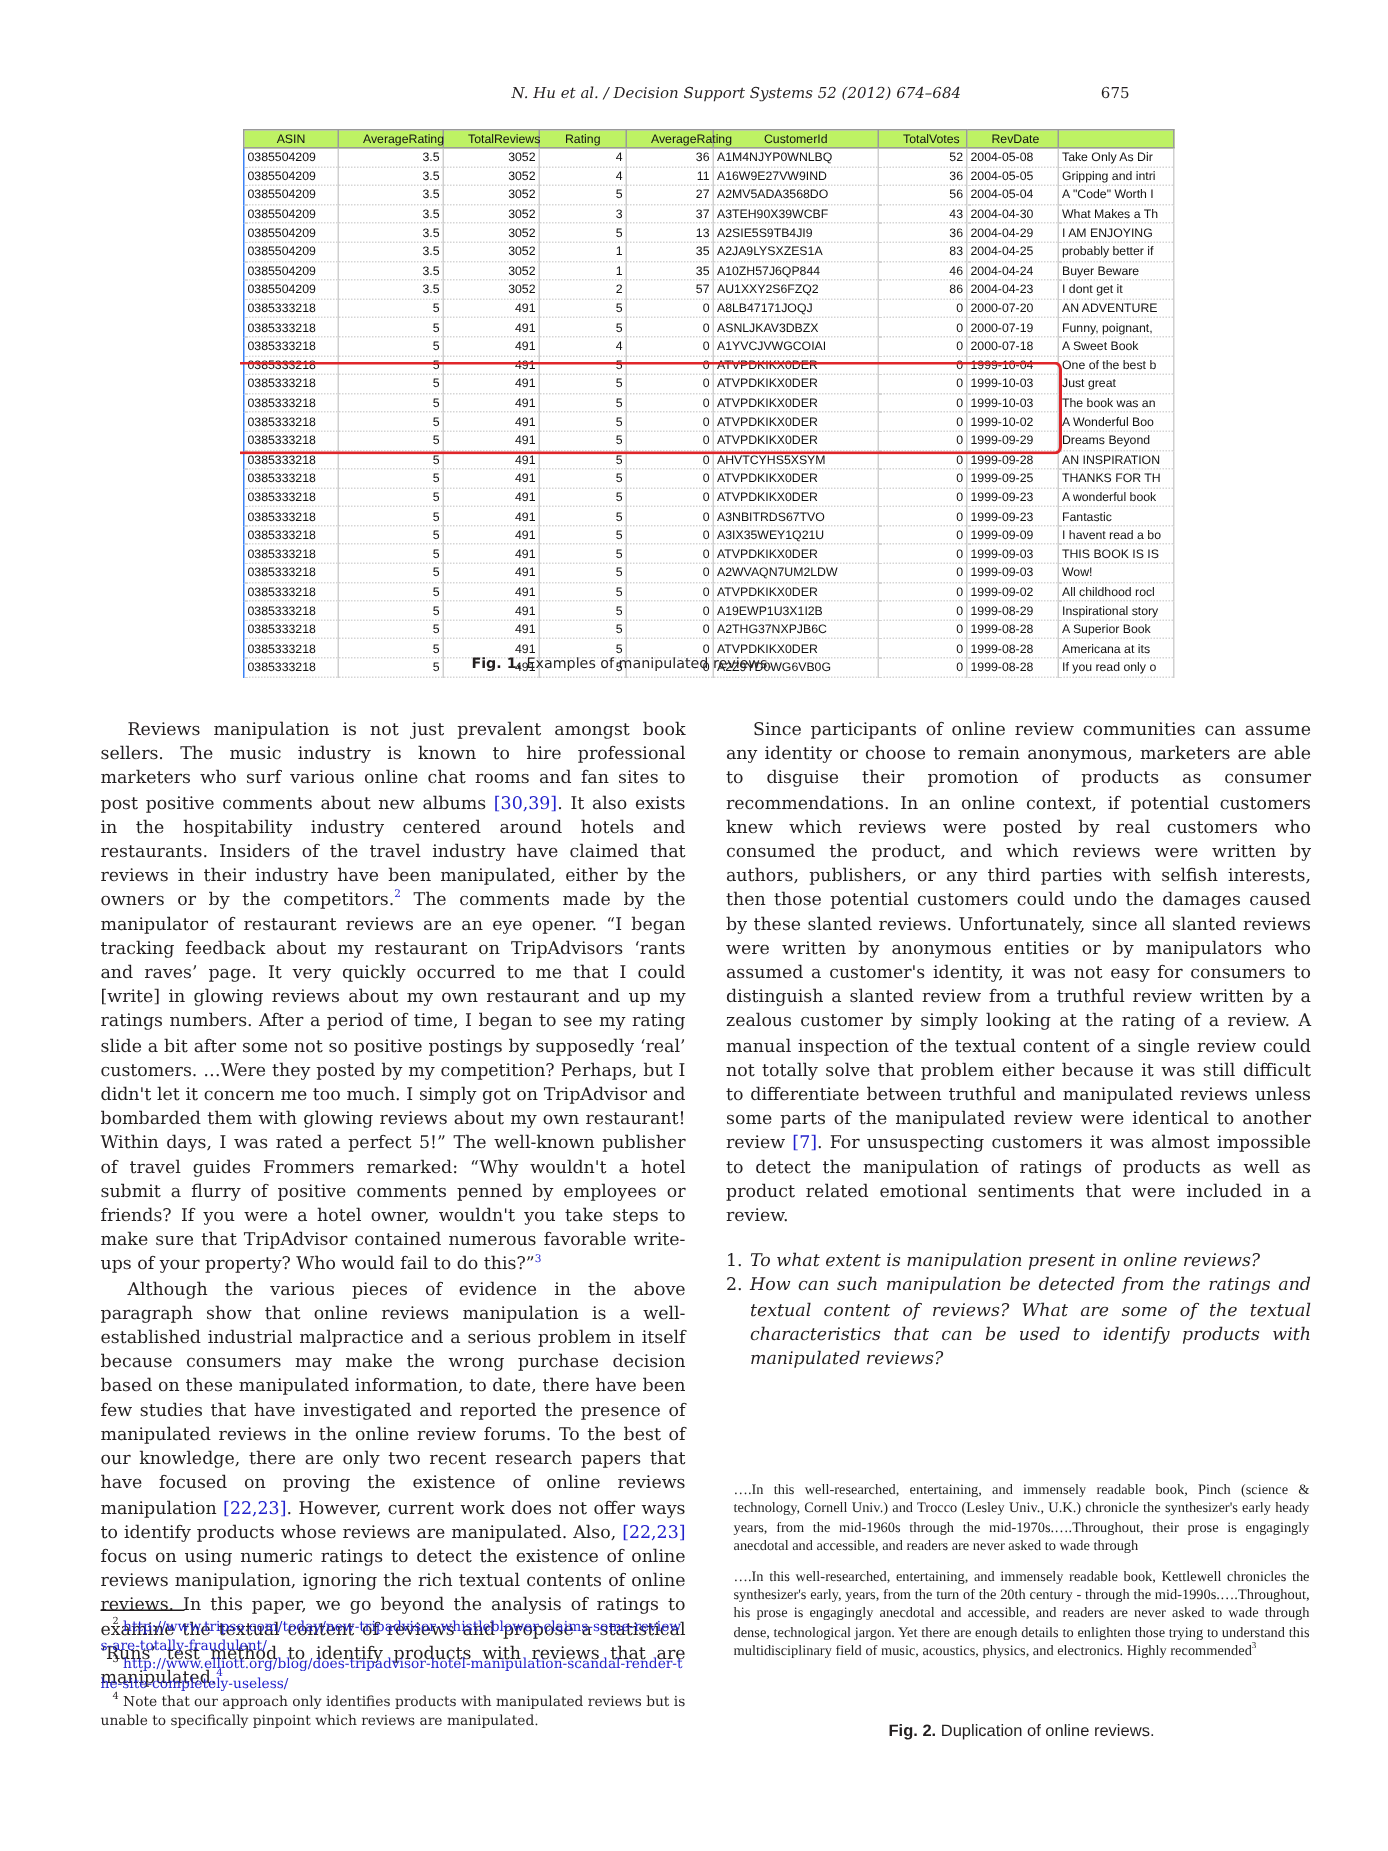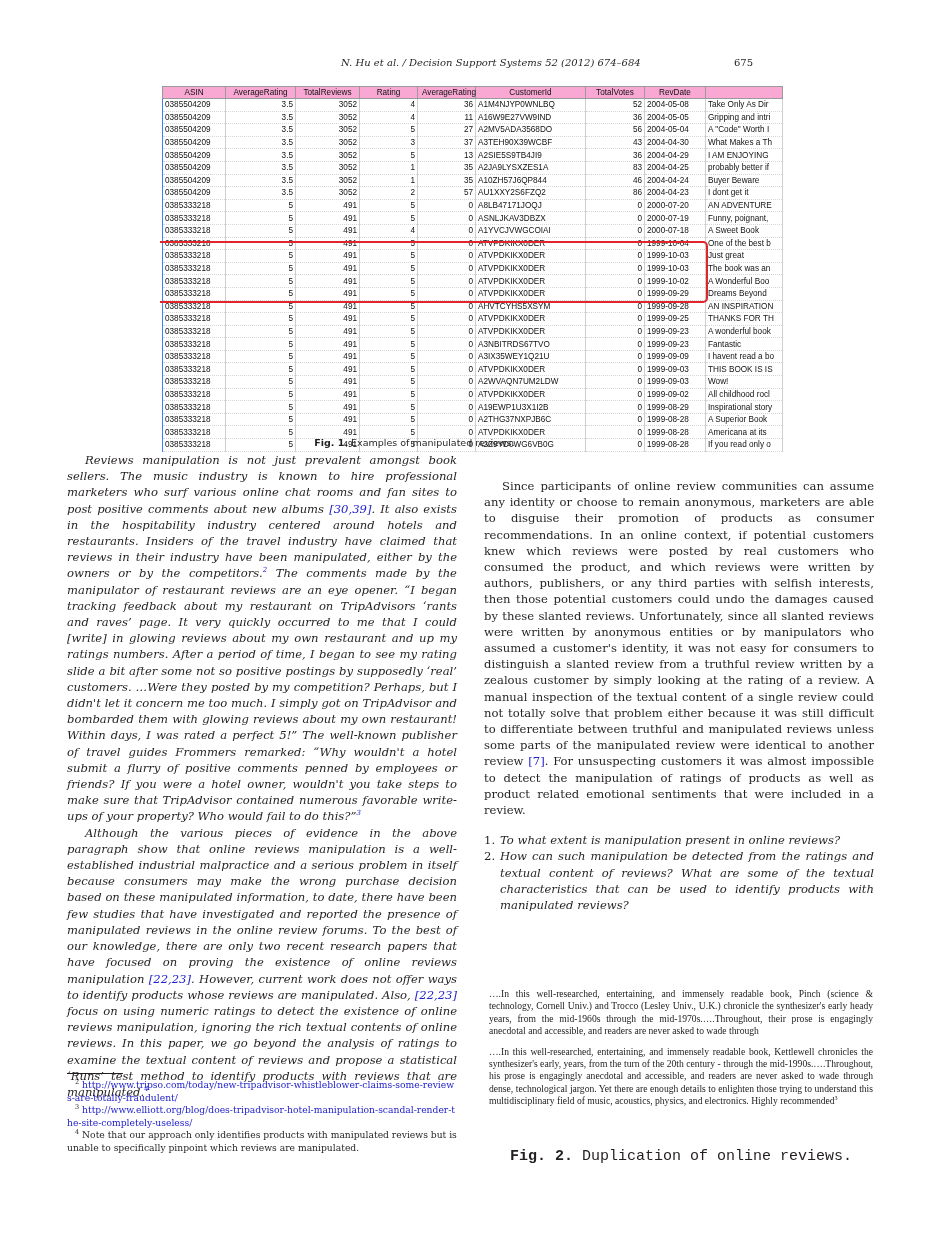--- a/index.html
+++ b/index.html
@@ -3,49 +3,49 @@
 <meta charset="utf-8">
 <style>
   html, body { margin: 0; padding: 0; background: #ffffff; }
   body { width: 925px; height: 1234px; position: relative; overflow: hidden; font-family: "DejaVu Serif", serif; color: #231f20; }
   .running-head { position: absolute; top: 57px; left: 0; width: 809px; height: 16px; font-size: 10px; }
   .running-head .journal { position: absolute; left: 341px; font-style: italic; }
   .running-head .pageno { position: absolute; right: 56px; }
 
   .fig1 { position: absolute; left: 162px; top: 86px; width: 620px; }
   table.grid { border-collapse: collapse; font-family: "Liberation Sans", sans-serif; font-size: 8.2px; color: #111; table-layout: fixed; width: 620px; }
-  table.grid th { font-weight: normal; background: #f9a8d4; border: 1px solid #9a9a9a; height: 11px; padding: 0 4px; text-align: center; }
+  table.grid th { font-weight: normal; background: #bef264; border: 1px solid #9a9a9a; height: 11px; padding: 0 16px; text-align: center; }
   table.grid td { height: 11.6px; padding: 0 2px; border-right: 1px solid #cfcfcf; border-bottom: 1px dotted #d6d6d6; white-space: nowrap; overflow: hidden; line-height: 11px; }
   table.grid td.r { text-align: right; }
   table.grid td.l { text-align: left; }
   table.grid td:first-child { border-left: 1px solid #3b82f6; }
   .hl-box { position: absolute; border: 2px solid #e0262a; border-left: none; border-radius: 0 5px 5px 0; pointer-events: none; }
   .fig1-caption { position: absolute; top: 437px; left: 0; width: 829px; text-align: center; font-size: 9.5px; font-family: "DejaVu Sans", sans-serif; }
   .fig1-caption b, .fig2-caption b { font-weight: bold; }
 
   .col { position: absolute; font-size: 11.6px; line-height: 16.2px; text-align: justify; }
-  .col-left { left: 67px; top: 452px; width: 390px; font-style: italic; }
+  .col-left { left: 67px; top: 478px; width: 390px; }
   .col-right { left: 484px; top: 478px; width: 390px; }
   .col p { margin: 0; text-indent: 18px; }
   .ref { color: #2222cc; }
   sup { font-size: 7px; line-height: 0; color: #2222cc; }
   .rq-list { margin: 14px 0 0 0; padding: 0; list-style: none; }
   .rq-list li { position: relative; padding-left: 16px; font-style: italic; }
   .rq-list li .num { position: absolute; left: 0; font-style: normal; }
 
   .footnotes { position: absolute; left: 67px; top: 1073px; width: 390px; font-size: 9.2px; line-height: 12.5px; }
   .footnotes .rule { width: 56px; border-top: 1px solid #231f20; margin-bottom: 5px; }
   .footnotes .fn { text-indent: 8px; }
   .footnotes .fn a { color: #2222cc; text-decoration: none; word-break: break-all; }
   .footnotes .fn sup { color: #231f20; font-size: 6.5px; }
 
   .fig2 { position: absolute; left: 489px; top: 988px; width: 384px; font-family: "Liberation Serif", serif; font-size: 9.6px; line-height: 12.4px; text-align: justify; color: #222; }
   .fig2 p { margin: 0 0 8px 0; }
   .fig2 sup { color: #222; font-size: 6px; }
-  .fig2-caption { position: absolute; top: 1148px; left: 489px; width: 384px; text-align: center; font-size: 15px; font-family: Liberation Mono, monospace; }
+  .fig2-caption { position: absolute; top: 1148px; left: 489px; width: 384px; text-align: center; font-size: 11px; font-family: Liberation Sans, sans-serif; }
 </style>
 </head>
 <body>
 
 <div class="running-head">
   <span class="journal">N. Hu et al. / Decision Support Systems 52 (2012) 674–684</span>
   <span class="pageno">675</span>
 </div>
 
 <div class="fig1">

